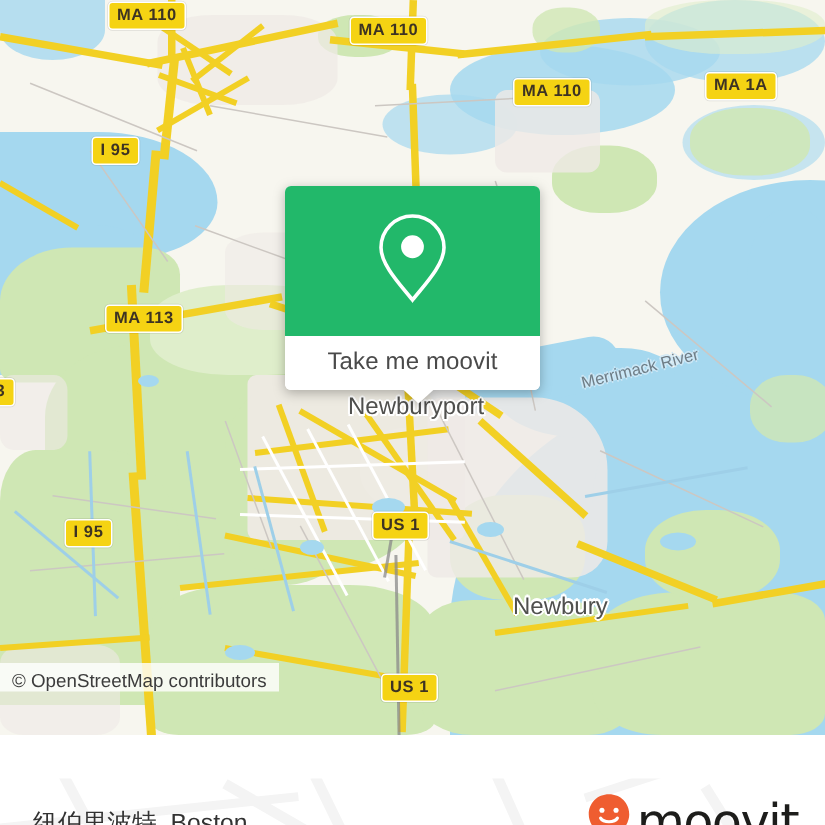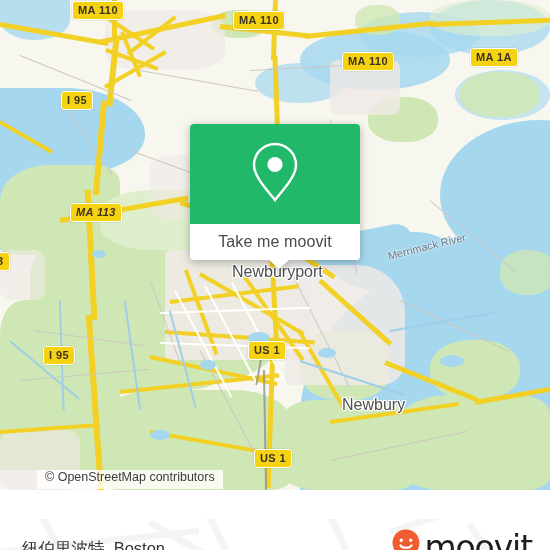--- a/index.html
+++ b/index.html
@@ -71,25 +71,24 @@
     font-size:16px;color:#4a4a4a;letter-spacing:.1px;
   }
   .card-tail{
     position:absolute;left:78px;top:135px;width:0;height:0;
     border-left:11px solid transparent;border-right:11px solid transparent;
     border-top:10px solid #ffffff;
   }
 
   
   .attrib{
-    position:absolute;left:0;top:470px;height:19px;
+    position:absolute;left:0;top:442px;height:19px;
     background:rgba(255,255,255,.80);
-    display:flex;align-items:flex-start;padding:0 7px 0 8px;
+    display:flex;align-items:flex-end;padding:0 7px 0 8px;
     box-sizing:border-box;
-    margin-left:37px;
   }
   .attrib span{font-size:12.5px;color:#3c3c3c;white-space:nowrap;}
 
   
   .footer{
     position:absolute;left:0;top:519px;width:550px;height:60px;
     background:#ffffff;overflow:hidden;
   }
   .footer-streak{position:absolute;background:#f4f4f4;transform-origin:0 50%;}
   .footer-title{
@@ -258,21 +257,21 @@
       <div class="water" style="left:150px;top:430px;width:20px;height:10px;border-radius:50%;"></div>
       <div class="water" style="left:92px;top:250px;width:14px;height:8px;border-radius:50%;"></div>
     </div>
 
     <div>
       <div class="shield" style="left:72px;top:1px;">MA 110</div>
       <div class="shield" style="left:233px;top:11px;">MA 110</div>
       <div class="shield" style="left:342px;top:52px;">MA 110</div>
       <div class="shield" style="left:470px;top:48px;">MA 1A</div>
       <div class="shield" style="left:61px;top:91px;">I 95</div>
-      <div class="shield" style="left:70px;top:203px;font-style:italic;">MA 113</div>
+      <div class="shield" style="left:70px;top:203px;">MA 113</div>
       <div class="shield" style="left:-9px;top:252px;">3</div>
       <div class="shield" style="left:43px;top:346px;">I 95</div>
       <div class="shield" style="left:248px;top:341px;">US 1</div>
       <div class="shield" style="left:254px;top:449px;">US 1</div>
     </div>
 
     <div>
       <div class="place place-city" style="left:232px;top:263px;">Newburyport</div>
       <div class="place place-city" style="left:342px;top:396px;">Newbury</div>
       <div class="river" style="left:388px;top:250px;transform:rotate(-14deg);transform-origin:0 50%;">Merrimack River</div>

